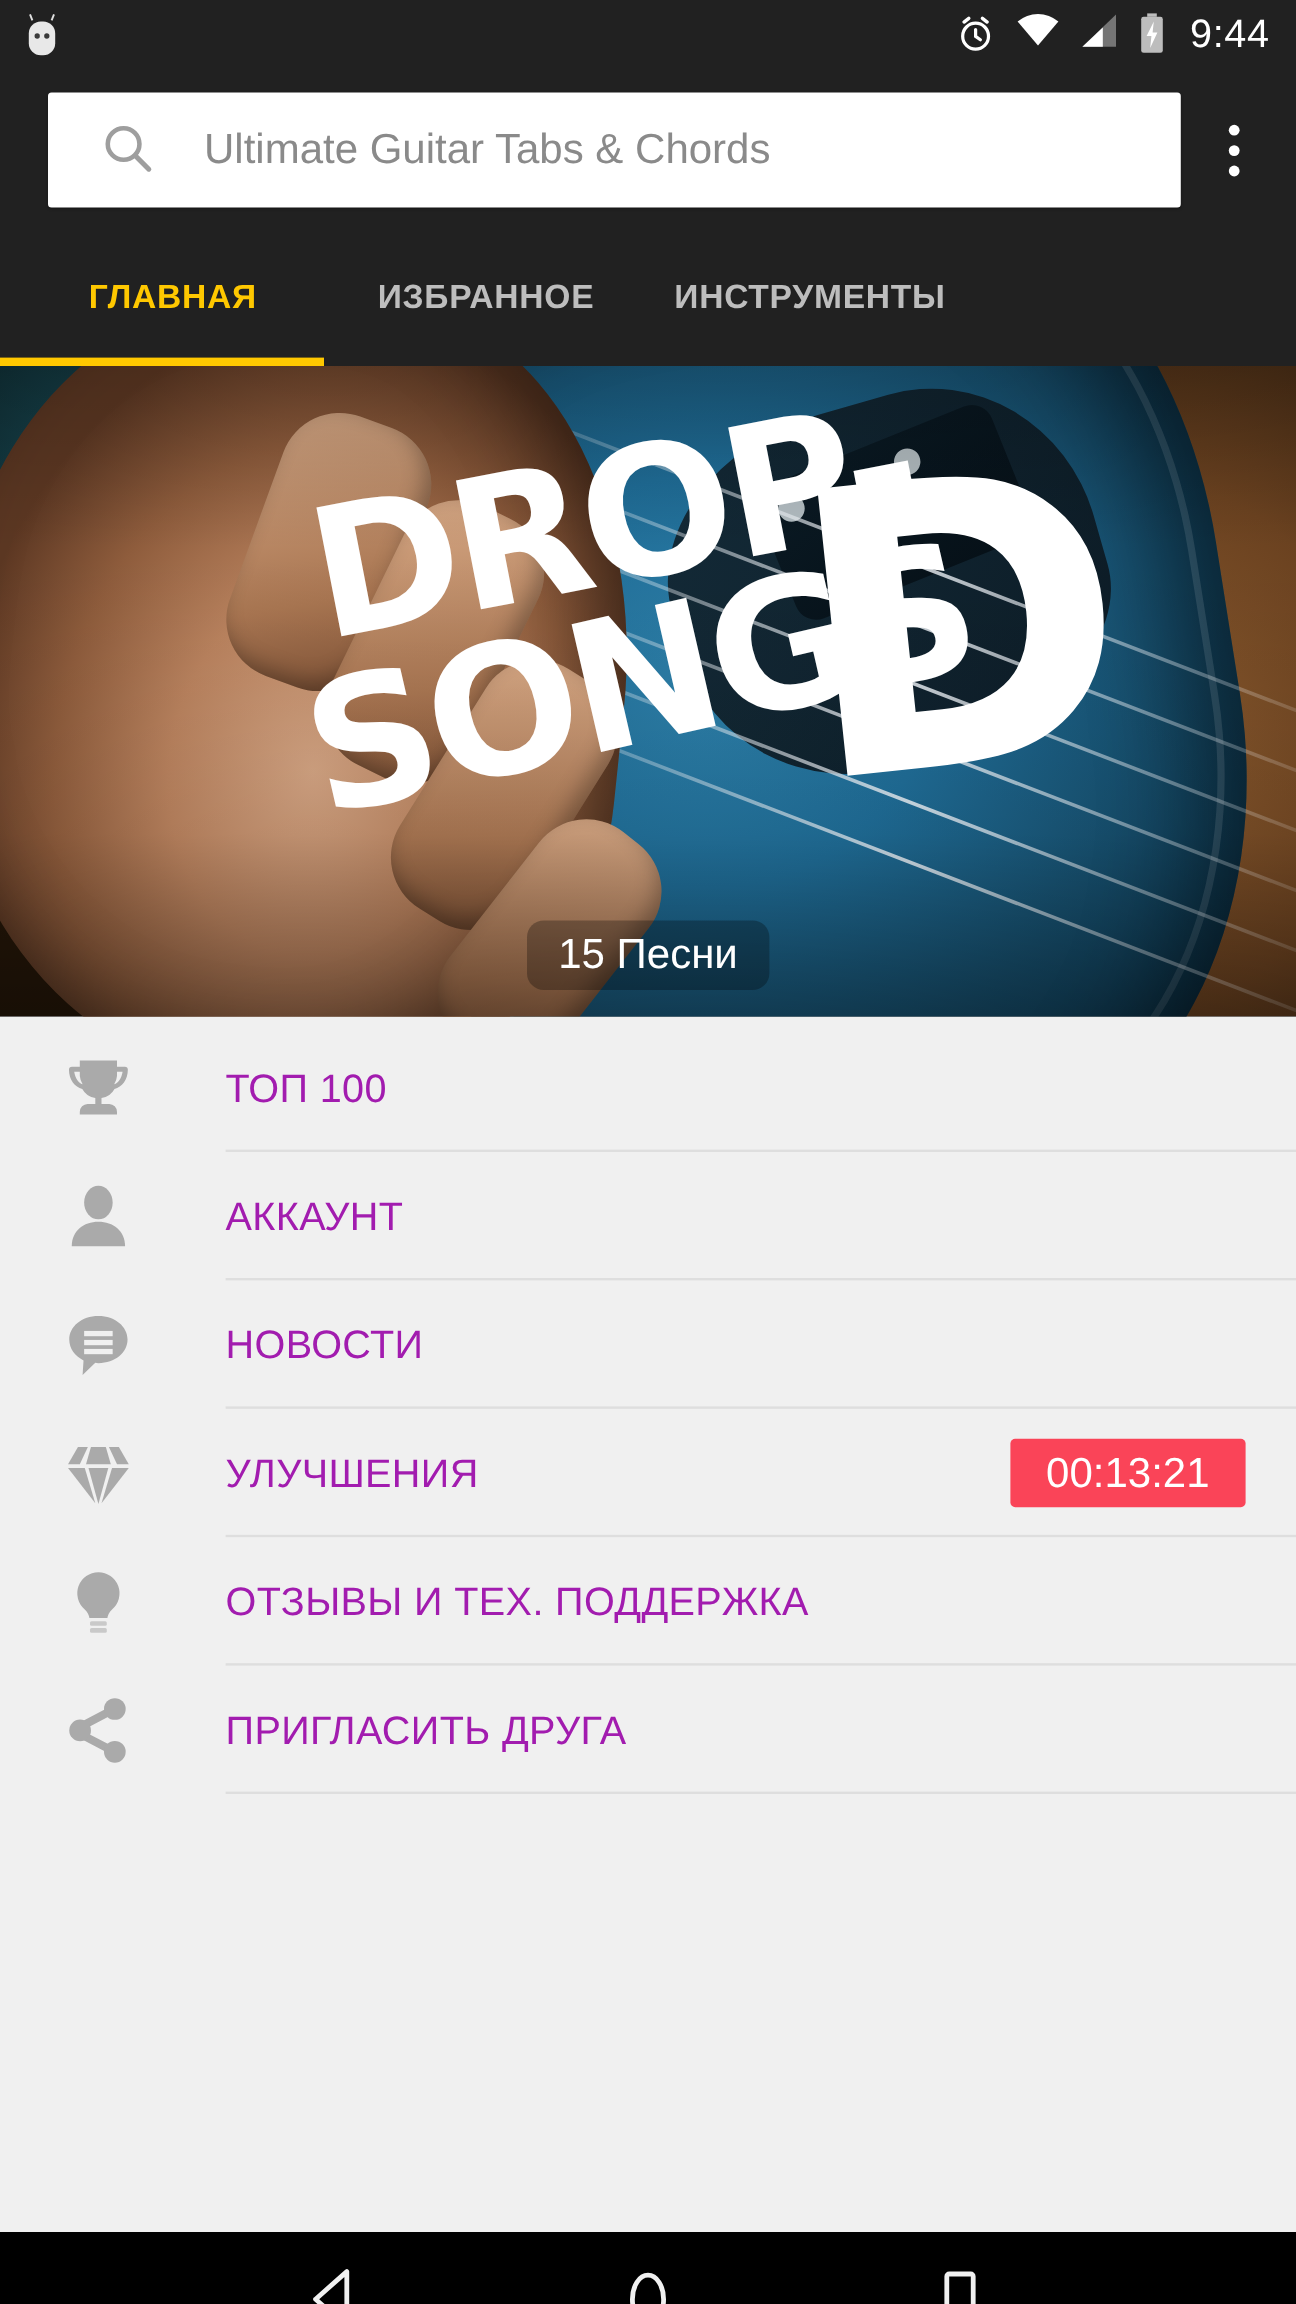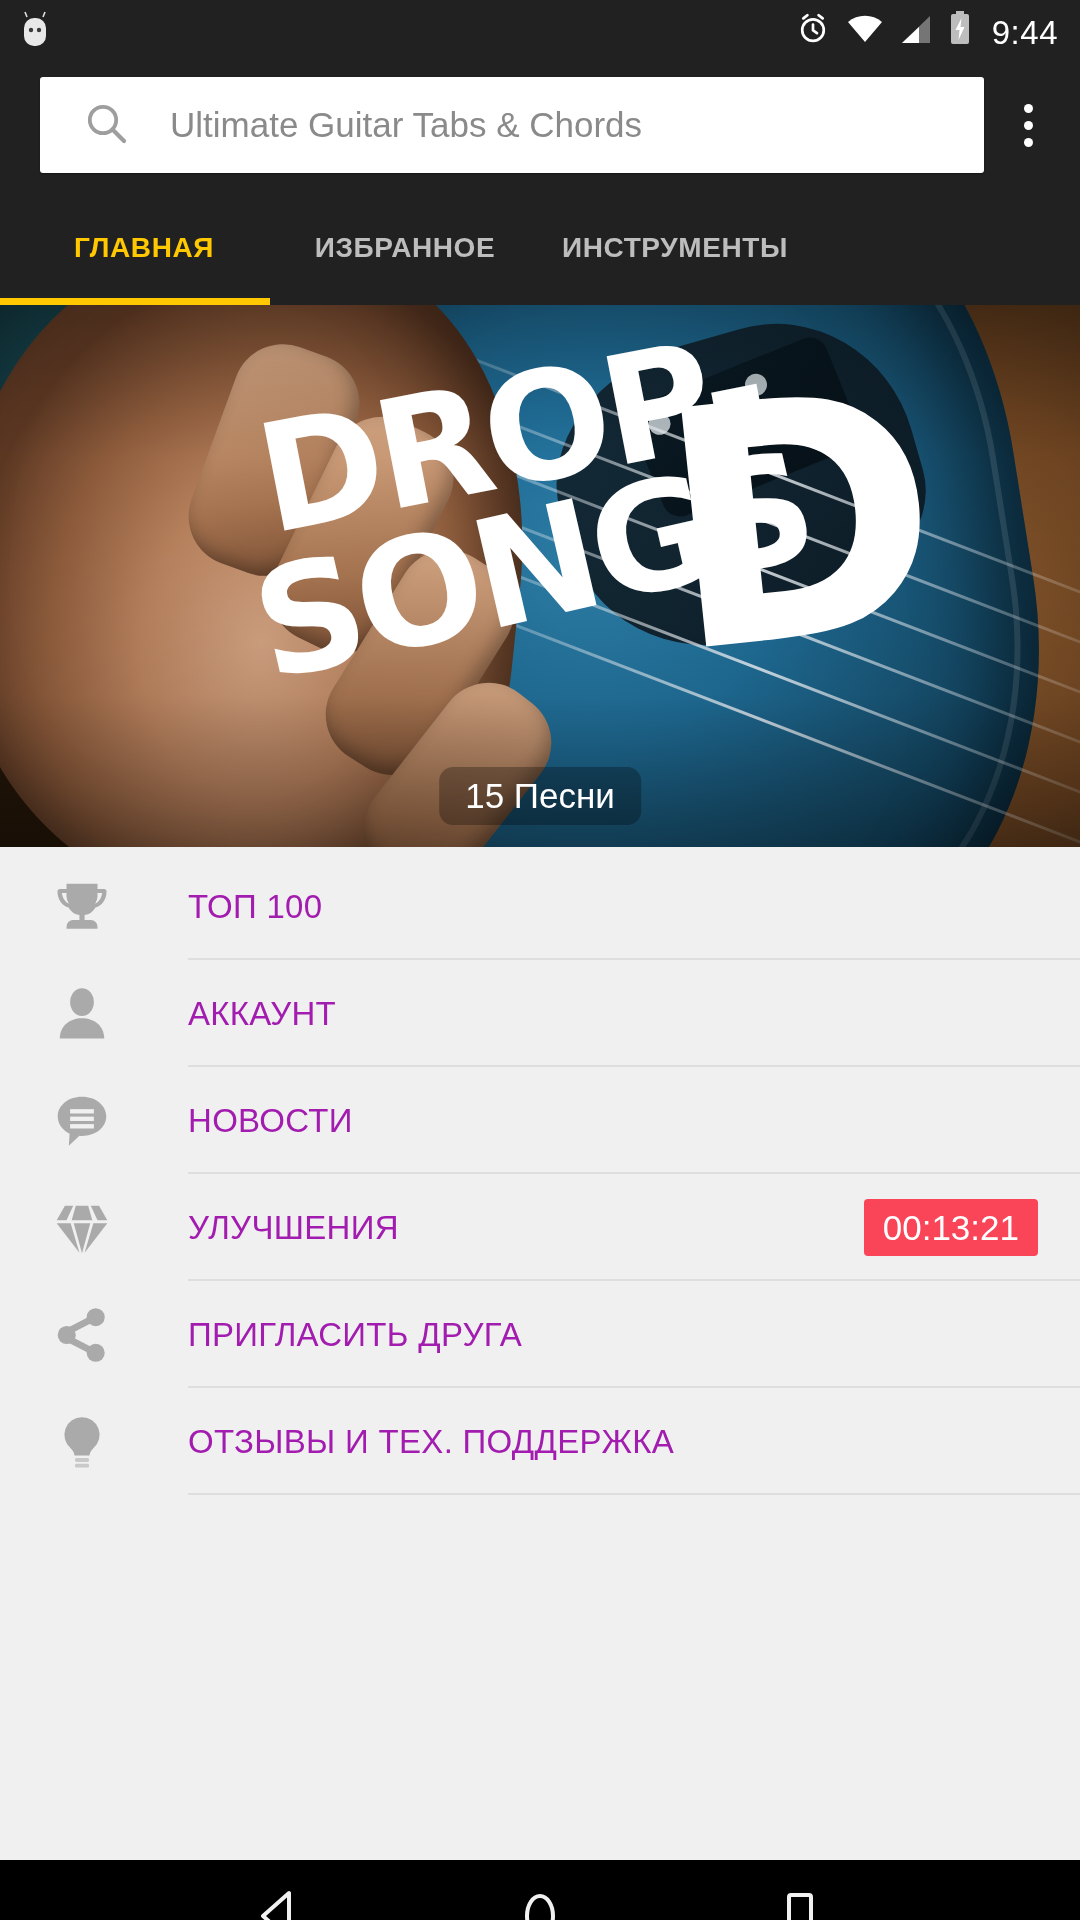--- a/index.html
+++ b/index.html
@@ -11,21 +11,21 @@
 
   
   .statusbar{
     height:60px; background:#212121;
     display:flex; align-items:center;
     padding:0 22px 0 20px;
     color:#FFFFFF;
   }
   .sb-left{ display:flex; align-items:center; }
   .sb-spacer{ flex:1; }
-  .sb-right{ display:flex; align-items:flex-end; gap:17px; }
+  .sb-right{ display:flex; align-items:flex-start; gap:17px; }
   .sb-time{
     font-size:33px; font-weight:400; letter-spacing:.5px;
     line-height:1; margin-left:4px;
   }
 
   
   .toolbar{
     height:130px; background:#212121;
     display:flex; align-items:center;
     padding:0 10px 0 40px;
@@ -206,21 +206,21 @@
     letter-spacing:.3px;
     text-transform:uppercase;
     white-space:nowrap;
   }
   .row-spacer{ flex:1; }
   .timer-badge{
     margin-right:42px;
     background:#FA4458;
     color:#FFFFFF;
     font-size:35px;
-    padding:11px 19px;
+    padding:11px 30px;
     border-radius:4px;
     white-space:nowrap;
     line-height:1;
   }
   .divider{
     position:absolute; left:188px; right:0; bottom:0;
     height:2px; background:#DEDEDE;
   }
 
   
@@ -408,41 +408,41 @@
     </div>
     <div class="row-label">УЛУЧШЕНИЯ</div>
     <div class="row-spacer"></div>
     <div class="timer-badge">00:13:21</div>
     <div class="divider"></div>
   </div>
 
   <div class="row">
     <div class="row-icon">
       <svg width="62" height="62" viewBox="0 0 24 24" fill="#AAAAAA">
+        <path d="M12 2.4 A6.8 6.8 0 0 0 7.6 14.4 C8.5 15.3 9.0 16.2 9.1 17.2 H14.9
+                 C15.0 16.2 15.5 15.3 16.4 14.4 A6.8 6.8 0 0 0 12 2.4 Z"></path>
+        <rect x="9.3" y="18.2" width="5.4" height="1.5" rx=".5" opacity=".55"></rect>
+        <rect x="9.3" y="20.4" width="5.4" height="1.5" rx=".5" opacity=".55"></rect>
+      </svg>
+    </div>
+    <div class="row-label">ОТЗЫВЫ И ТЕХ. ПОДДЕРЖКА</div>
+    <div class="row-spacer"></div>
+    <div class="divider"></div>
+  </div>
+
+  <div class="row">
+    <div class="row-icon">
+      <svg width="62" height="62" viewBox="0 0 24 24" fill="#AAAAAA">
         <path d="M7.4 10.2 L16.6 5.4 M7.4 13.8 L16.6 18.6" stroke="#AAAAAA" stroke-width="2.6" fill="none"></path>
         <circle cx="17.3" cy="5.1" r="3.5"></circle>
         <circle cx="6.1" cy="12.0" r="3.5"></circle>
         <circle cx="17.3" cy="18.9" r="3.5"></circle>
       </svg>
     </div>
     <div class="row-label">ПРИГЛАСИТЬ ДРУГА</div>
-    <div class="row-spacer"></div>
-    <div class="divider"></div>
-  </div>
-
-  <div class="row">
-    <div class="row-icon">
-      <svg width="62" height="62" viewBox="0 0 24 24" fill="#AAAAAA">
-        <path d="M12 2.4 A6.8 6.8 0 0 0 7.6 14.4 C8.5 15.3 9.0 16.2 9.1 17.2 H14.9
-                 C15.0 16.2 15.5 15.3 16.4 14.4 A6.8 6.8 0 0 0 12 2.4 Z"></path>
-        <rect x="9.3" y="18.2" width="5.4" height="1.5" rx=".5" opacity=".55"></rect>
-        <rect x="9.3" y="20.4" width="5.4" height="1.5" rx=".5" opacity=".55"></rect>
-      </svg>
-    </div>
-    <div class="row-label">ОТЗЫВЫ И ТЕХ. ПОДДЕРЖКА</div>
     <div class="row-spacer"></div>
     <div class="divider"></div>
   </div>
 
 </div>
 
 <div class="navbar">
   <div class="nav-btn">
     <svg width="50" height="54" viewBox="0 0 50 54">
       <path d="M34 4 L34 50 L8 27 Z" fill="none" stroke="#F1F1F1" stroke-width="4" stroke-linejoin="round"></path>

